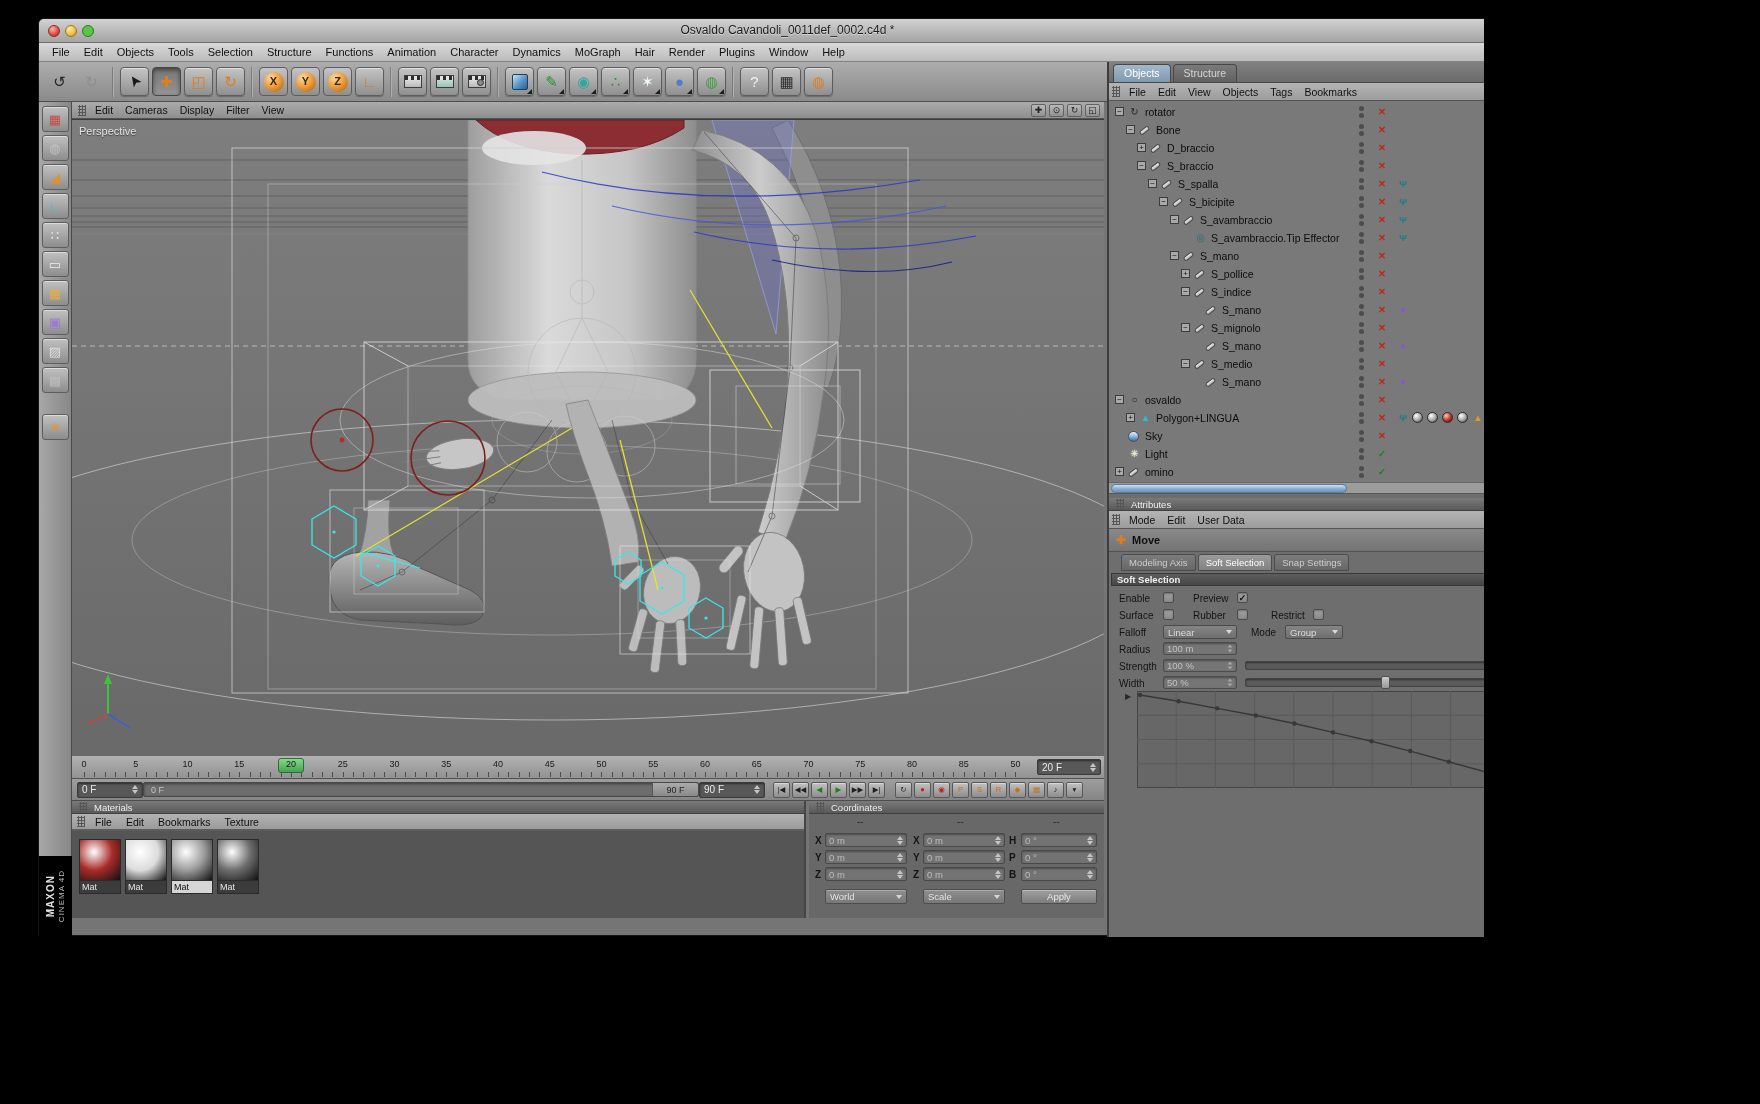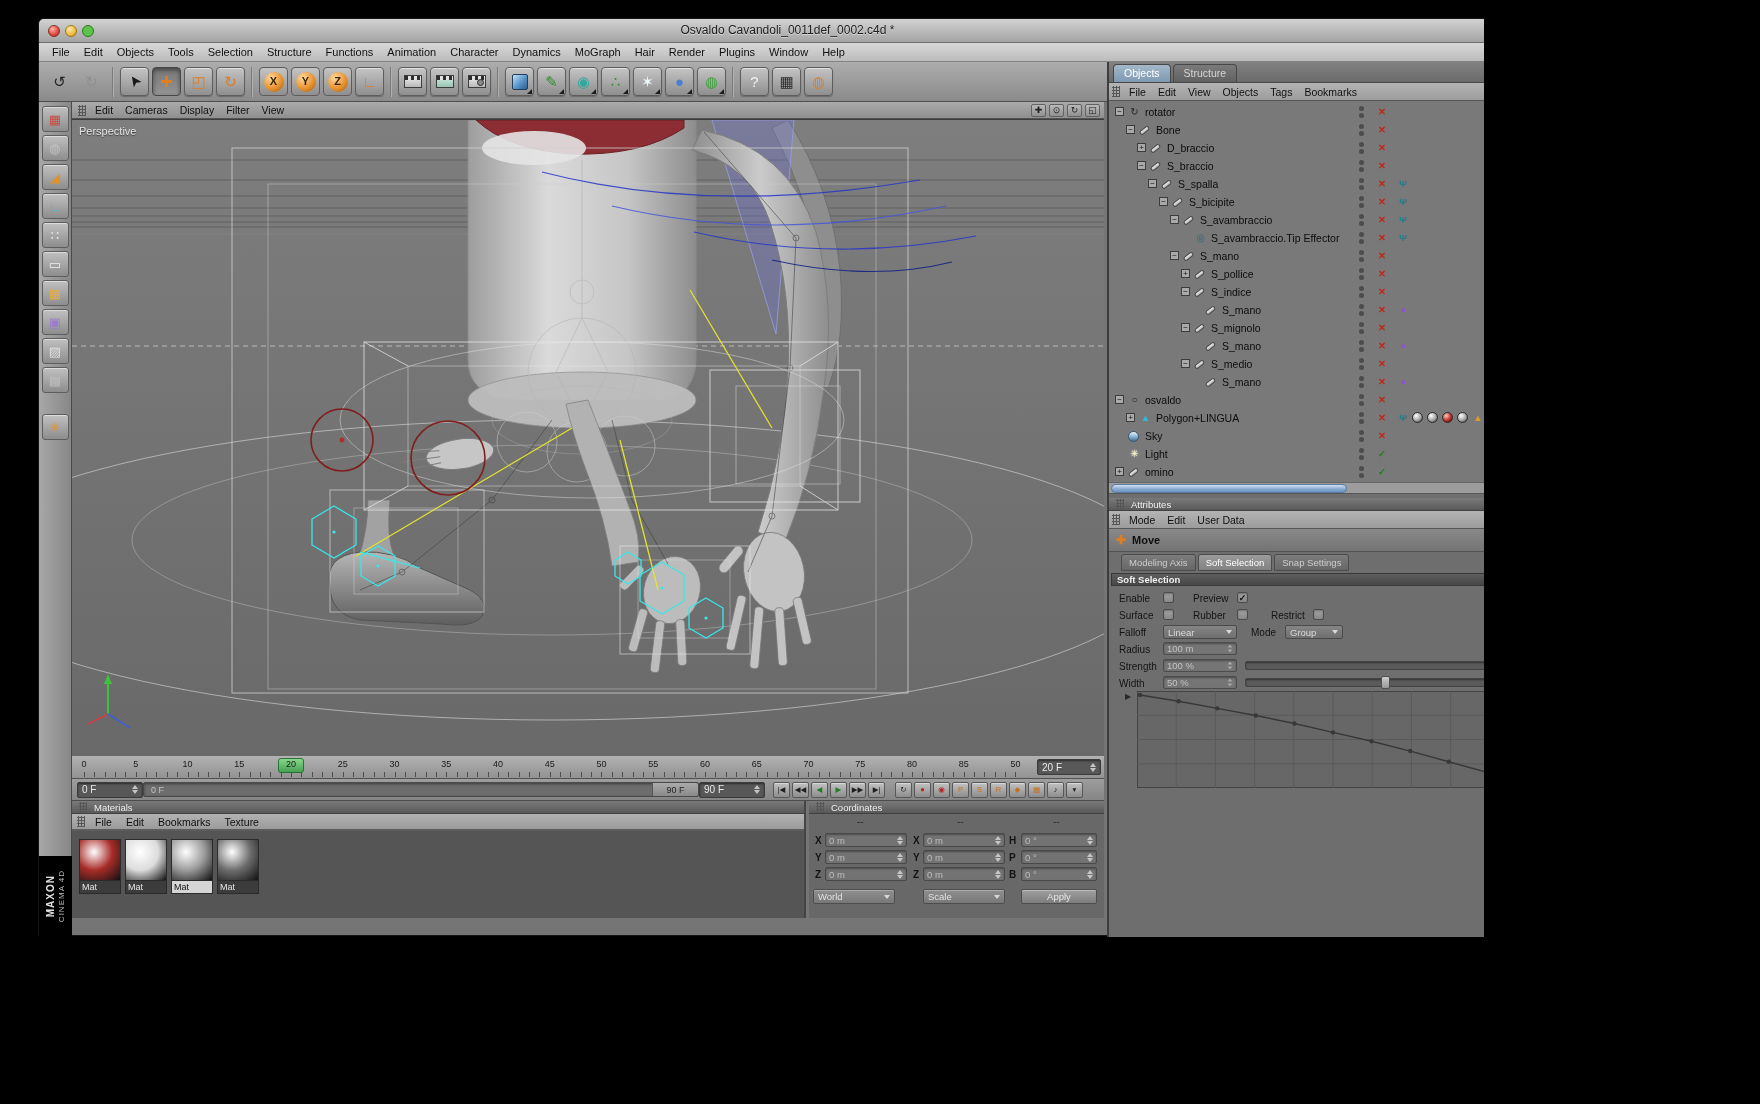--- a/index.html
+++ b/index.html
@@ -673,21 +673,21 @@
         </div>
       <span class="clabel" style="left:200px;top:68px">B</span>
       <div class="cfield" style="left:212px;top:66px;width:76px">
           <span>0 °</span>
           <span class="stepper">
             <span class="step-up"></span>
             <span class="step-dn"></span>
           </span>
         </div>
 
-      <div class="dd" style="left:4px;top:88px;width:82px">
+      <div class="dd" style="left:16px;top:88px;width:82px">
           <span>World</span>
           <span class="dd-arrow"></span>
         </div>
       <div class="dd" style="left:114px;top:88px;width:82px">
           <span>Scale</span>
           <span class="dd-arrow"></span>
         </div>
       <div class="apply-btn" style="left:212px;top:88px;width:76px">
           <span>Apply</span>
         </div>

